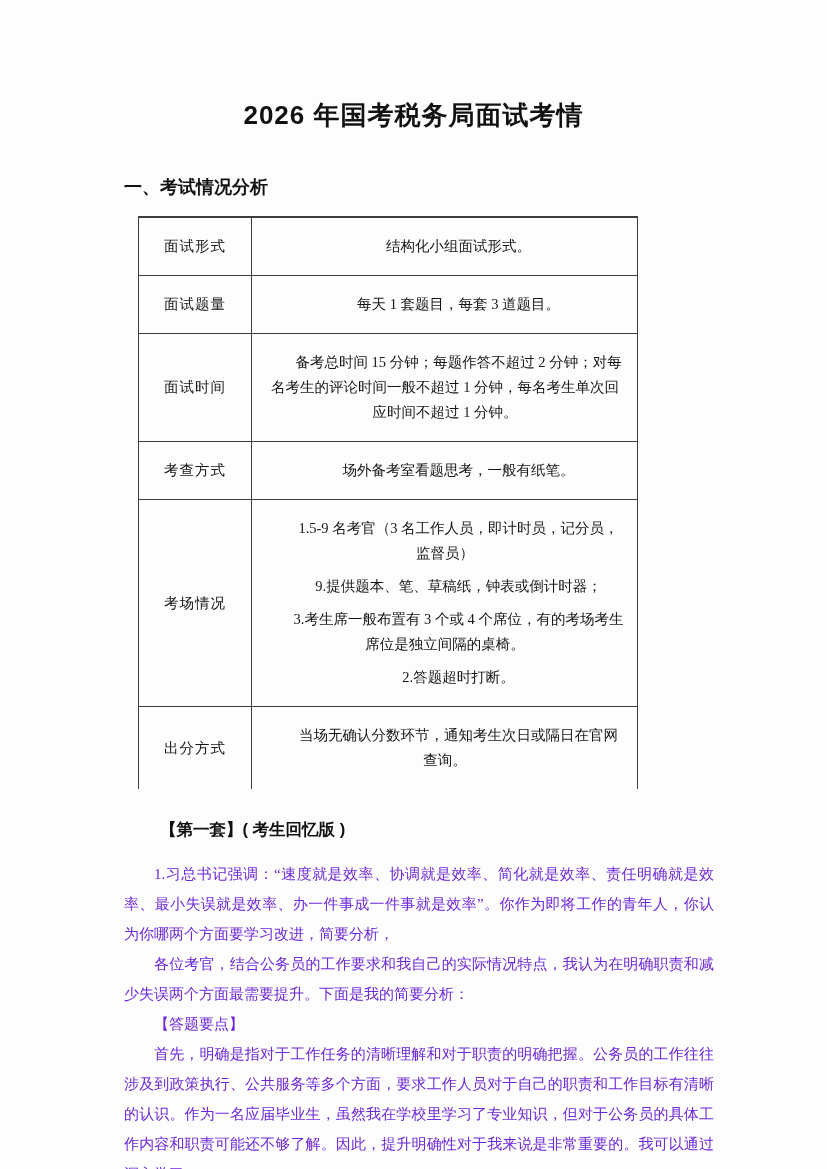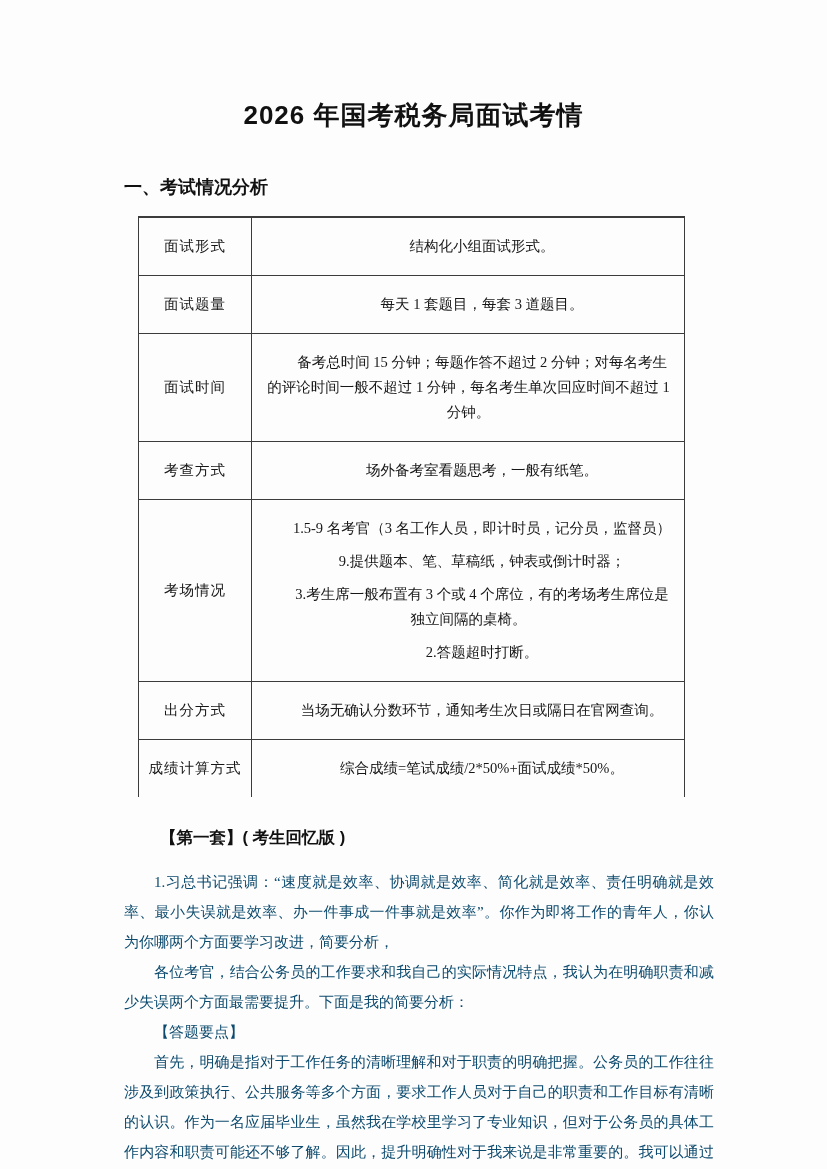--- a/index.html
+++ b/index.html
@@ -36,21 +36,21 @@
     color: #111;
   }
   .heading-1 {
     margin: 42px 0 0 124px;
   }
   .heading-2 {
     margin: 40px 0 0 124px;
   }
   .analysis-table {
     margin: 17px 0 0 138px;
-    width: 547px;
+    width: 500px;
     border-collapse: collapse;
     border-top: 2px solid #3c3c3c;
     border-left: 1.5px solid #3c3c3c;
     border-right: 1.5px solid #3c3c3c;
     border-bottom: none; 
     table-layout: fixed;
     font-size: 14.5px;
   }
   .analysis-table td {
     border: 1px solid #3c3c3c;
@@ -88,21 +88,21 @@
   .answer-block {
     margin: 18px 14px 0 124px;
     width: 590px;
   }
   .body-para {
     margin: 0;
     font-size: 15px;
     line-height: 30px;
     text-align: justify;
     text-indent: 2em;
-    color: #0c4a6e;
+    color: #6d28d9;
   }
 </style>
 </head>
 <body>
 
 <div class="page">
 
   <h1 class="doc-title">2026 年国考税务局面试考情</h1>
 
   <h2 class="section-heading heading-1">一、考试情况分析</h2>
@@ -148,26 +148,20 @@
   </tr>
 
   <tr>
     <td class="label-cell">出分方式</td>
     <td class="content-cell">
             <p class="cell-line">当场无确认分数环节，通知考生次日或隔日在官网查询。</p>
           </td>
   </tr>
 
 
-  <tr>
-    <td class="label-cell">成绩计算方式</td>
-    <td class="content-cell">
-            <p class="cell-line">综合成绩=笔试成绩/2*50%+面试成绩*50%。</p>
-          </td>
-  </tr>
 </tbody>
   </table>
 
 
   <h3 class="set-title">【第一套】( 考生回忆版 )</h3>
 
   <div class="answer-block">
       <p class="body-para">1.习总书记强调：“速度就是效率、协调就是效率、简化就是效率、责任明确就是效率、最小失误就是效率、办一件事成一件事就是效率”。你作为即将工作的青年人，你认为你哪两个方面要学习改进，简要分析，</p>
       <p class="body-para">各位考官，结合公务员的工作要求和我自己的实际情况特点，我认为在明确职责和减少失误两个方面最需要提升。下面是我的简要分析：</p>
       <p class="body-para">【答题要点】</p>

